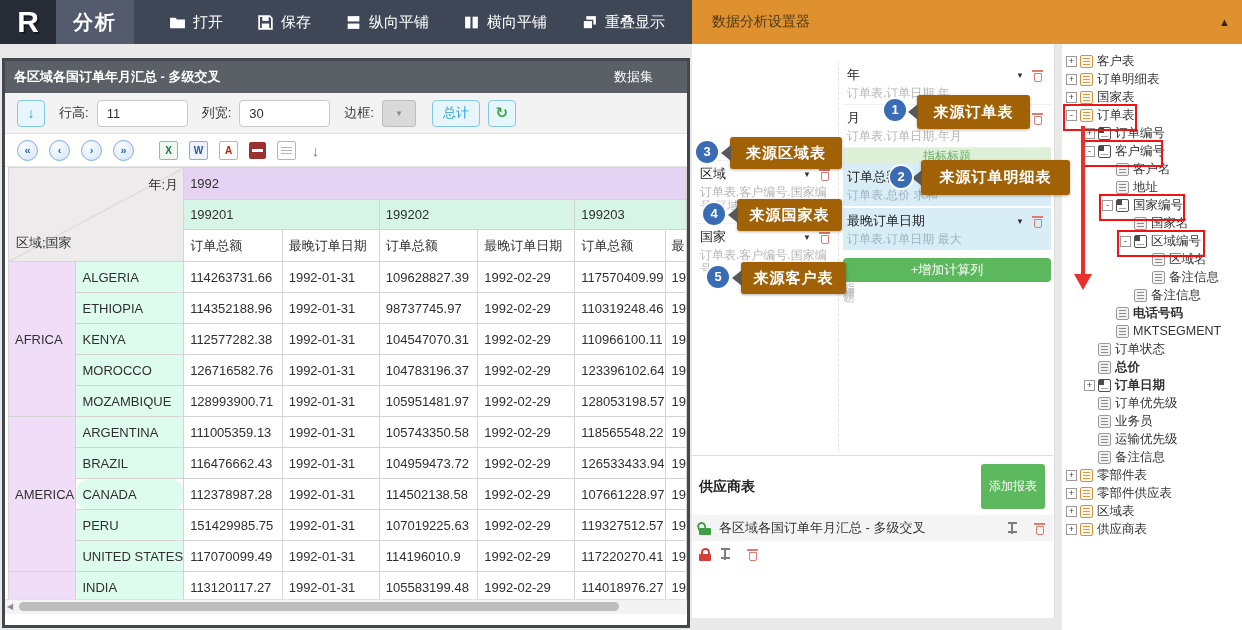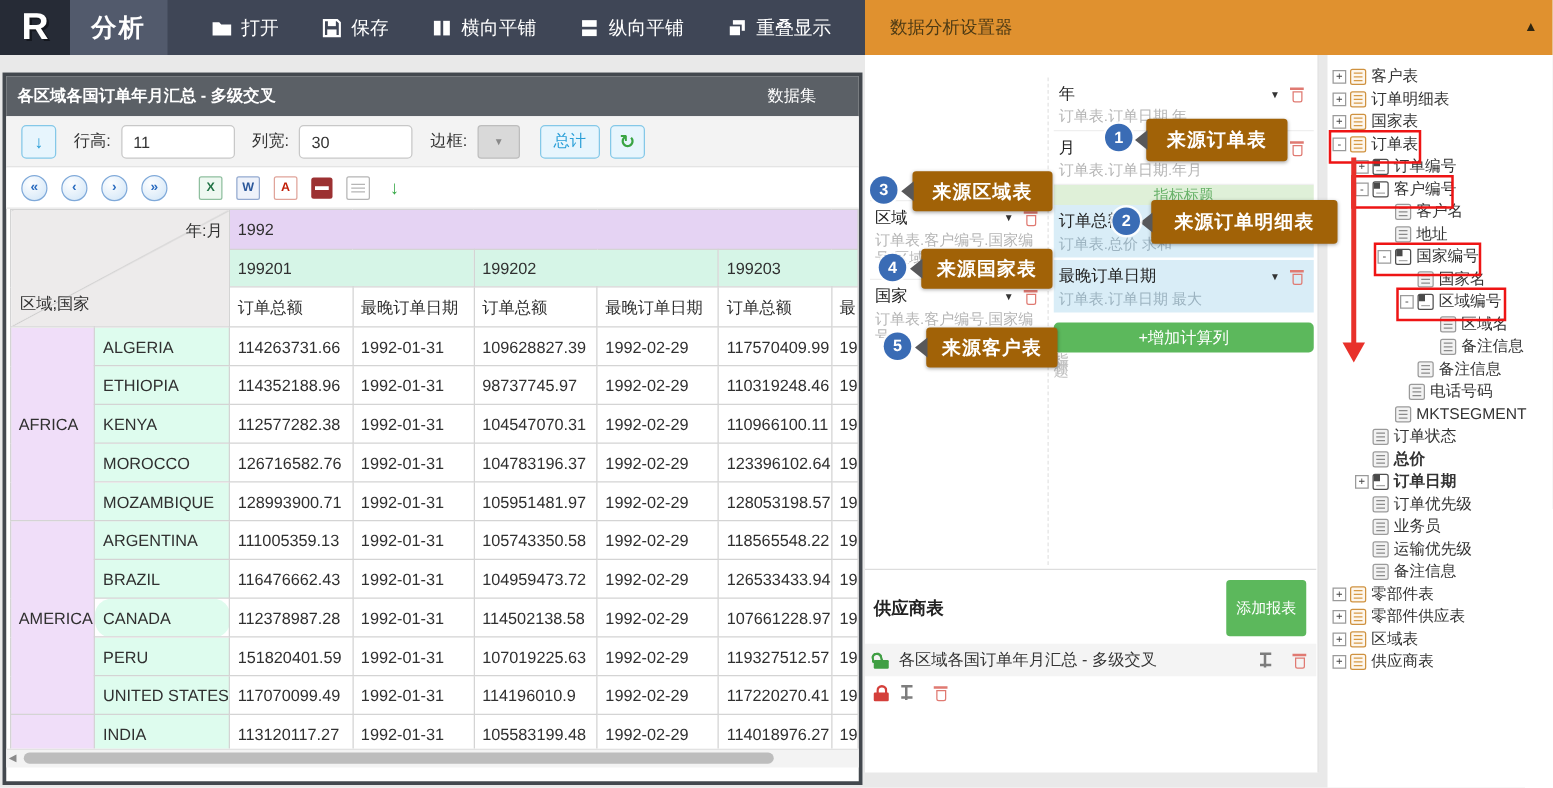--- a/index.html
+++ b/index.html
@@ -166,34 +166,34 @@
               <path d="M2 2h10l2 2v10H2z" fill="none" stroke="#fff" stroke-width="1.6"></path>
               <rect x="5" y="2.5" width="6" height="4" fill="#fff"></rect>
               <rect x="4.5" y="9" width="7" height="4.5" fill="#fff"></rect>
             </svg>
           </span>
           <span class="lbl">保存</span>
         </div>
         <div class="tb-btn">
           <span class="icon">
             <svg width="17" height="17" viewBox="0 0 16 16">
+              <rect x="2.5" y="2" width="11" height="5" fill="#fff"></rect>
+              <rect x="2.5" y="9" width="11" height="5" fill="#fff"></rect>
+            </svg>
+          </span>
+          <span class="lbl">纵向平铺</span>
+        </div>
+        <div class="tb-btn">
+          <span class="icon">
+            <svg width="17" height="17" viewBox="0 0 16 16">
               <rect x="2" y="2.5" width="5" height="11" fill="#fff"></rect>
               <rect x="9" y="2.5" width="5" height="11" fill="#fff"></rect>
             </svg>
           </span>
           <span class="lbl">横向平铺</span>
-        </div>
-        <div class="tb-btn">
-          <span class="icon">
-            <svg width="17" height="17" viewBox="0 0 16 16">
-              <rect x="2.5" y="2" width="11" height="5" fill="#fff"></rect>
-              <rect x="2.5" y="9" width="11" height="5" fill="#fff"></rect>
-            </svg>
-          </span>
-          <span class="lbl">纵向平铺</span>
         </div>
         <div class="tb-btn">
           <span class="icon">
             <svg width="17" height="17" viewBox="0 0 16 16">
               <rect x="5" y="2" width="9" height="8" fill="#fff"></rect>
               <rect x="2" y="6" width="9" height="8" fill="#fff" stroke="#3f4656" stroke-width="1.3"></rect>
             </svg>
           </span>
           <span class="lbl">重叠显示</span>
         </div>
@@ -343,21 +343,21 @@
               <td class="cell-country" style="height: 30px; border-radius: 13px;">CANADA</td>
               <td class="cell-value">112378987.28</td>
               <td class="cell-date">1992-01-31</td>
               <td class="cell-value">114502138.58</td>
               <td class="cell-date">1992-02-29</td>
               <td class="cell-value">107661228.97</td>
               <td class="cell-value">19</td>
             </tr>
             <tr>
               <td class="cell-country" style="height: 30px;">PERU</td>
-              <td class="cell-value">151820401.59</td>
+              <td class="cell-value">151429985.75</td>
               <td class="cell-date">1992-01-31</td>
               <td class="cell-value">107019225.63</td>
               <td class="cell-date">1992-02-29</td>
               <td class="cell-value">119327512.57</td>
               <td class="cell-value">19</td>
             </tr>
             <tr>
               <td class="cell-country" style="height: 30px;">UNITED STATES</td>
               <td class="cell-value">117070099.49</td>
               <td class="cell-date">1992-01-31</td>
@@ -529,21 +529,21 @@
       <div class="tree-row" style="padding-left: 76px;">
         <span class="exp-spacer"></span>
         <span class="ticon ticon-field"></span>
         <span class="tlabel">备注信息</span>
       </div>
       <div class="tree-row" style="padding-left: 58px;">
         <span class="exp-spacer"></span>
         <span class="ticon ticon-field"></span>
         <span class="tlabel">备注信息</span>
       </div>
-      <div class="tree-row" style="padding-left: 51px;">
+      <div class="tree-row" style="padding-left: 40px; font-weight: bold;">
         <span class="exp-spacer"></span>
         <span class="ticon ticon-field"></span>
         <span class="tlabel">电话号码</span>
       </div>
       <div class="tree-row" style="padding-left: 40px;">
         <span class="exp-spacer"></span>
         <span class="ticon ticon-field"></span>
         <span class="tlabel">MKTSEGMENT</span>
       </div>
       <div class="tree-row" style="padding-left: 22px;">

